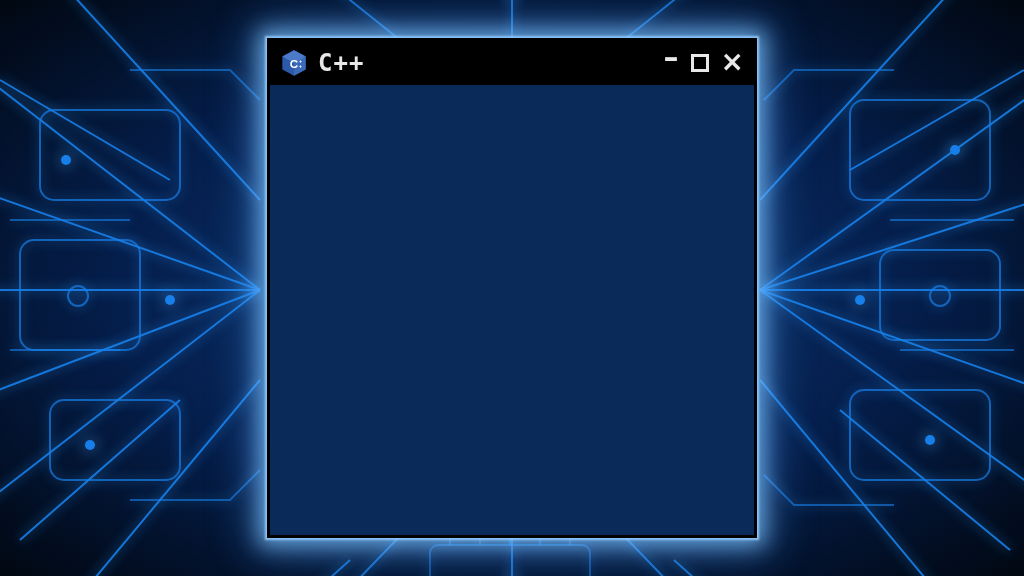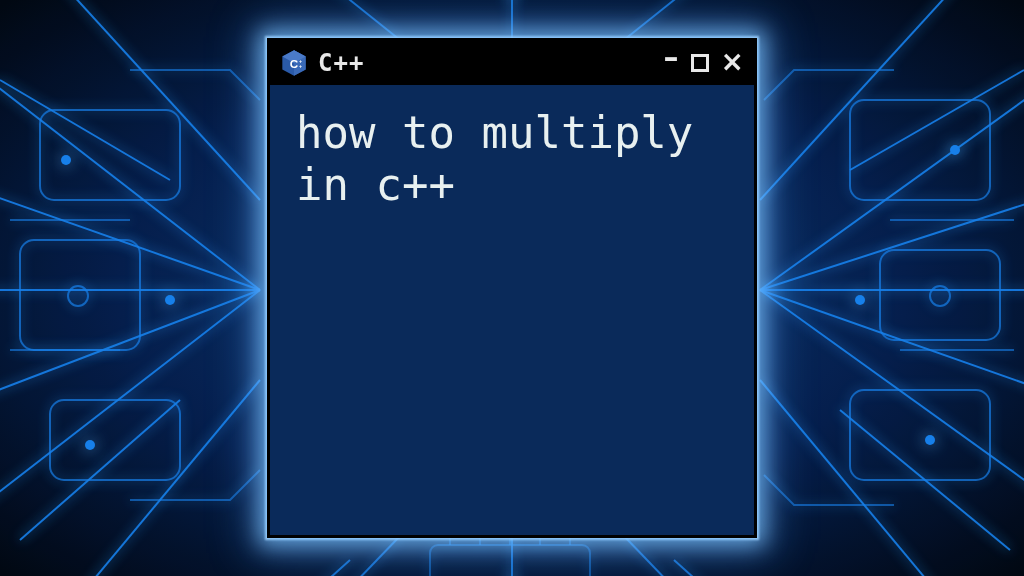--- a/index.html
+++ b/index.html
@@ -228,16 +228,13 @@
         <text x="35" y="32" font-size="9" font-weight="bold" font-family="Arial,sans-serif" fill="#fff" text-anchor="middle">+</text>
       </svg>
     </span>
     <span class="title-text">C++</span>
     <div class="window-controls">
       <span class="ctrl ctrl-min">–</span>
       <span class="ctrl-max"></span>
       <span class="ctrl ctrl-close">×</span>
     </div>
   </div>
-  <div class="window-body">
-    <span>how to multiply in c++</span>
-  </div>
 </div>
 
 </body></html>

